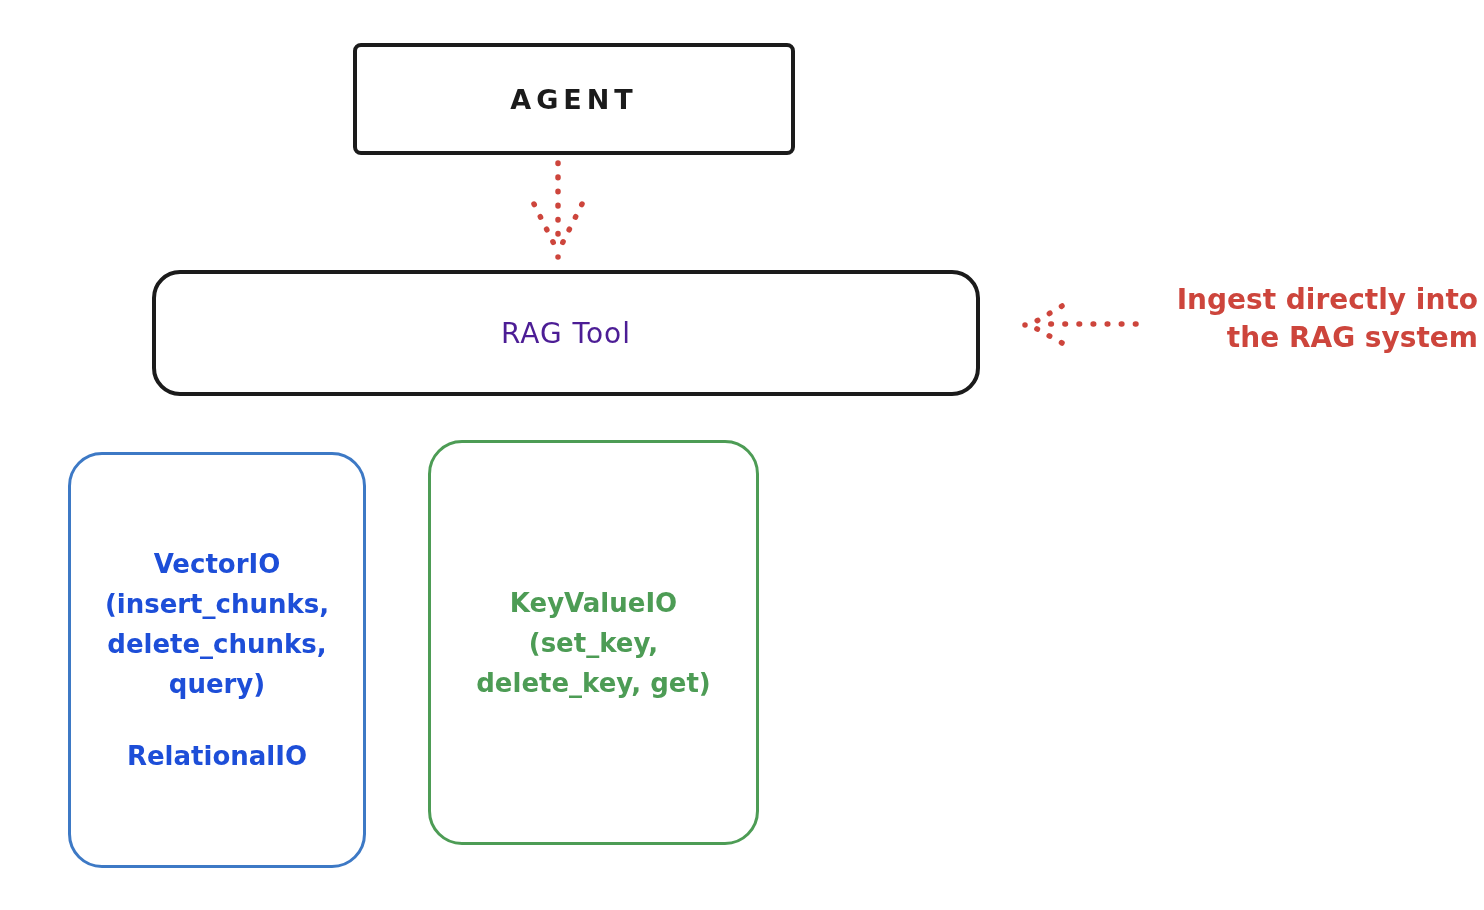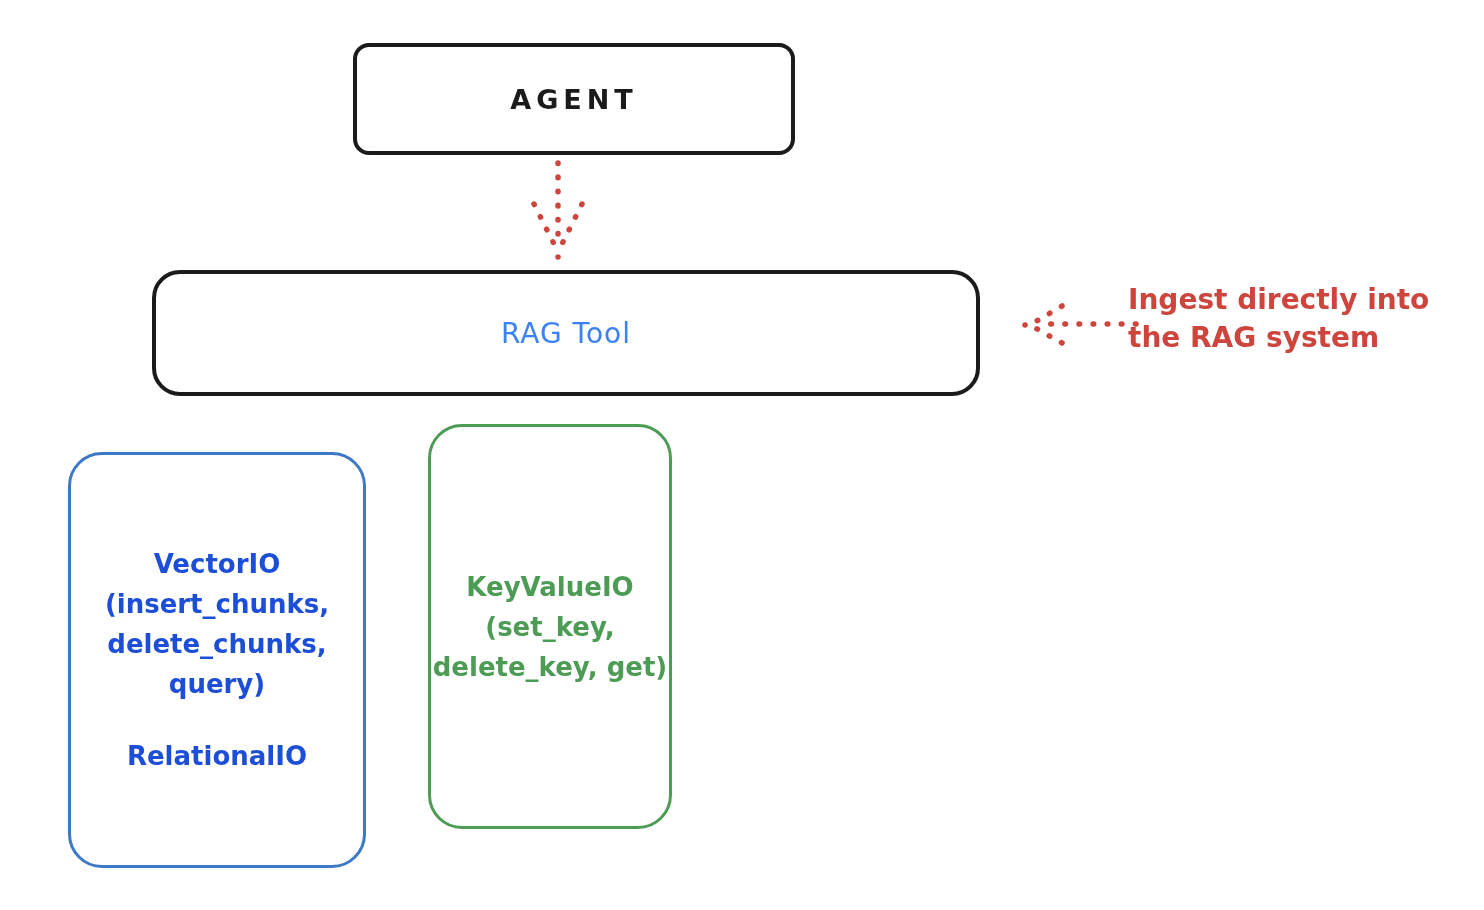--- a/index.html
+++ b/index.html
@@ -17,21 +17,21 @@
     background: #ffffff;
     border-style: solid;
     display: flex;
     align-items: center;
     justify-content: center;
   }
   .agent-box {
     left: 353px; top: 43px;
     width: 442px; height: 112px;
     border-width: 4px;
-    border-radius: 16px;
+    border-radius: 8px;
   }
   .agent-label {
     font-size: 27px;
     font-weight: bold;
     letter-spacing: 5px;
   }
   .rag-tool-box {
     left: 152px; top: 270px;
     width: 828px; height: 126px;
     border-width: 4px;
@@ -46,27 +46,27 @@
     border-radius: 34px;
     flex-direction: column;
     text-align: center;
     font-weight: bold;
     font-size: 26px;
     line-height: 40px;
   }
   .storage-box .io-text { white-space: pre-line; }
   .storage-box .index-text { margin-top: 32px; }
   .storage-box.vector     { left: 68px;  top: 452px; width: 298px; height: 416px; }
-  .storage-box.keyvalue   { left: 428px; top: 424px; width: 244px; height: 405px; }
+  .storage-box.keyvalue   { left: 428px; top: 440px; width: 331px; height: 405px; }
   .storage-box.relational { left: 783px; top: 448px; width: 285px; height: 409px; }
   .annotation-text {
     position: absolute;
     left: 1128px; top: 281px;
     width: 350px;
-    text-align: left;
+    text-align: right;
     font-size: 28px;
     font-weight: bold;
     line-height: 38px;
     white-space: pre-line;
   }
   .arrow-svg { position: absolute; }
   .arrow-svg path {
     fill: none;
     stroke: currentColor;
     stroke-width: 5.5;
@@ -83,21 +83,21 @@
     <span class="agent-label">AGENT</span>
   </div>
 
   <svg class="arrow-svg" style="left: 515px; top: 158px; color: rgb(205, 69, 60);" width="86" height="106" viewBox="0 0 86 106">
     <path d="M43 5 L43 84"></path>
     <path d="M19 46 L41 90"></path>
     <path d="M67 46 L45 90"></path>
     <path d="M43 99 L43 99"></path>
   </svg>
 
-  <div class="box rag-tool-box" style="border-color: rgb(27, 27, 27); color: #3b82f6;">
+  <div class="box rag-tool-box" style="border-color: rgb(27, 27, 27); color: #4c1d95;">
     <span class="rag-tool-label">RAG Tool</span>
   </div>
 
   <svg class="arrow-svg" style="left: 1018px; top: 299px; color: rgb(205, 69, 60);" width="124" height="52" viewBox="0 0 124 52">
     <path d="M118 25 L24 25"></path>
     <path d="M44 7 L12 26"></path>
     <path d="M44 44 L12 26"></path>
     <path d="M7 26 L7 26"></path>
   </svg>
 

